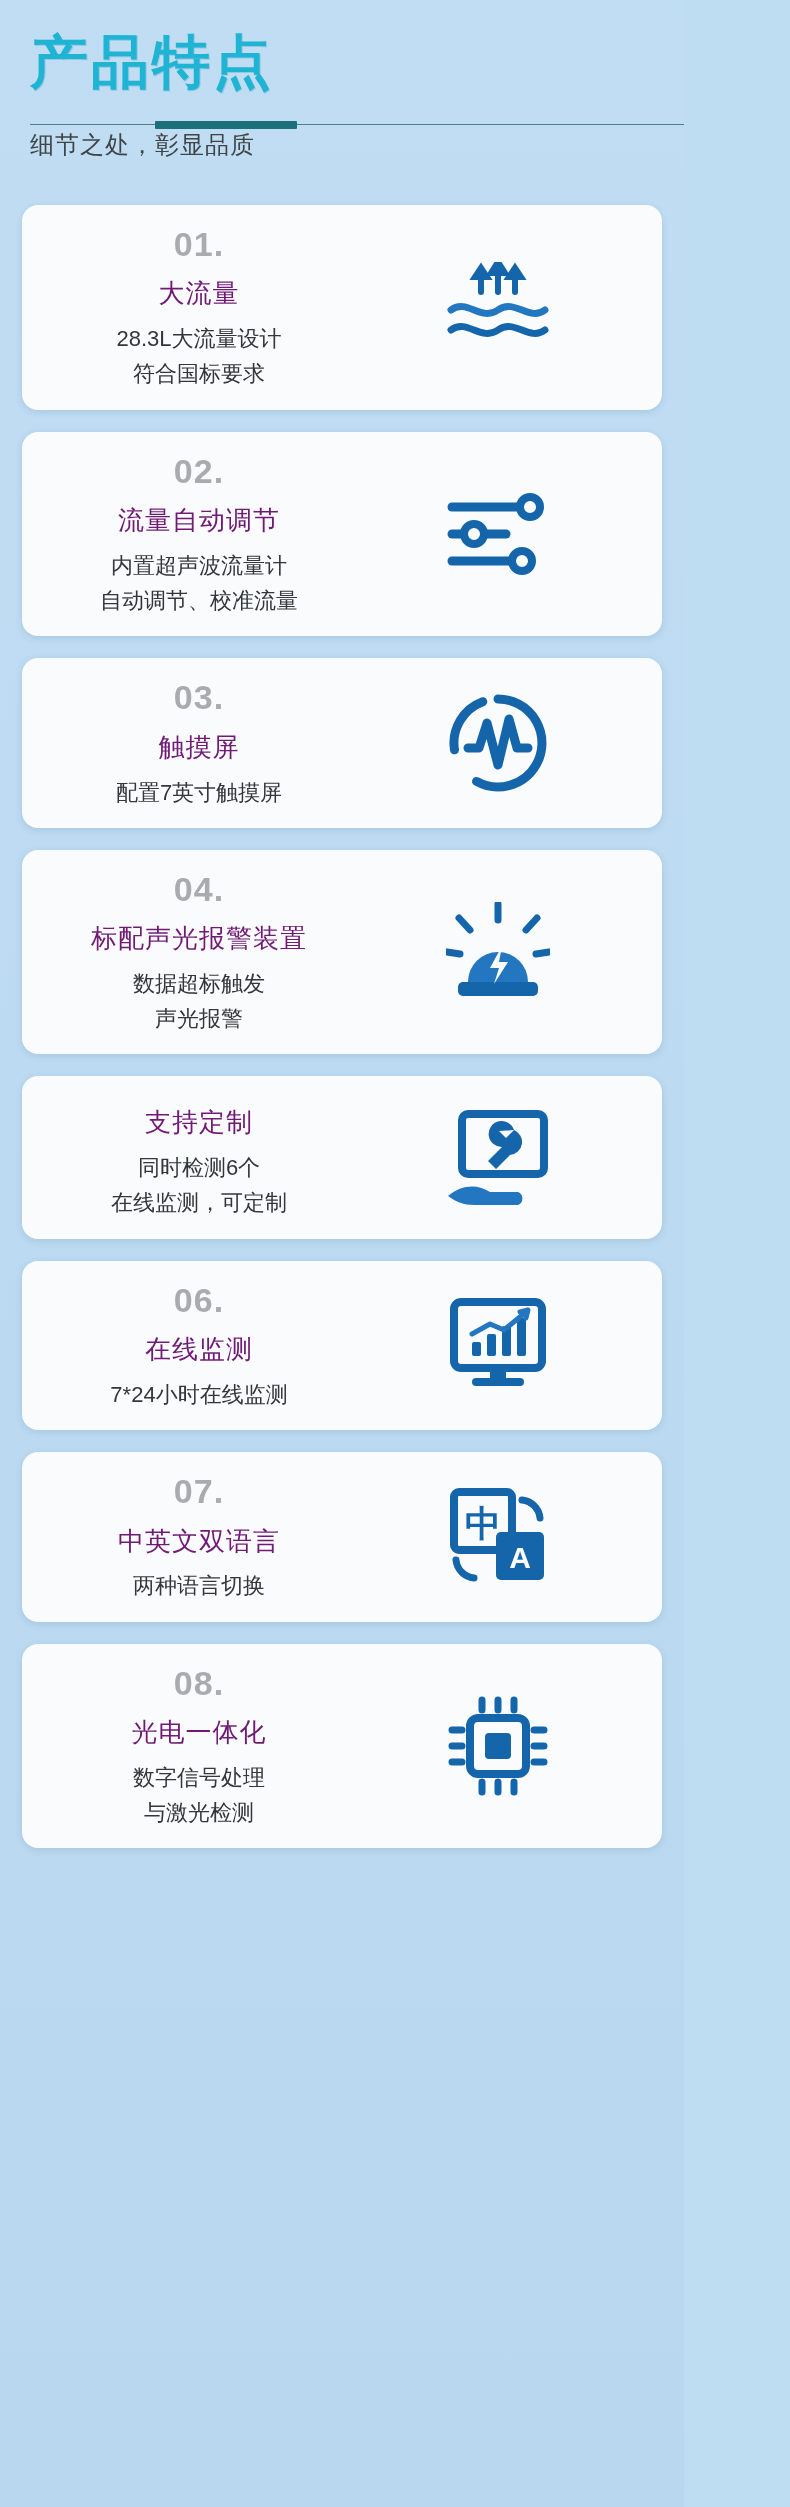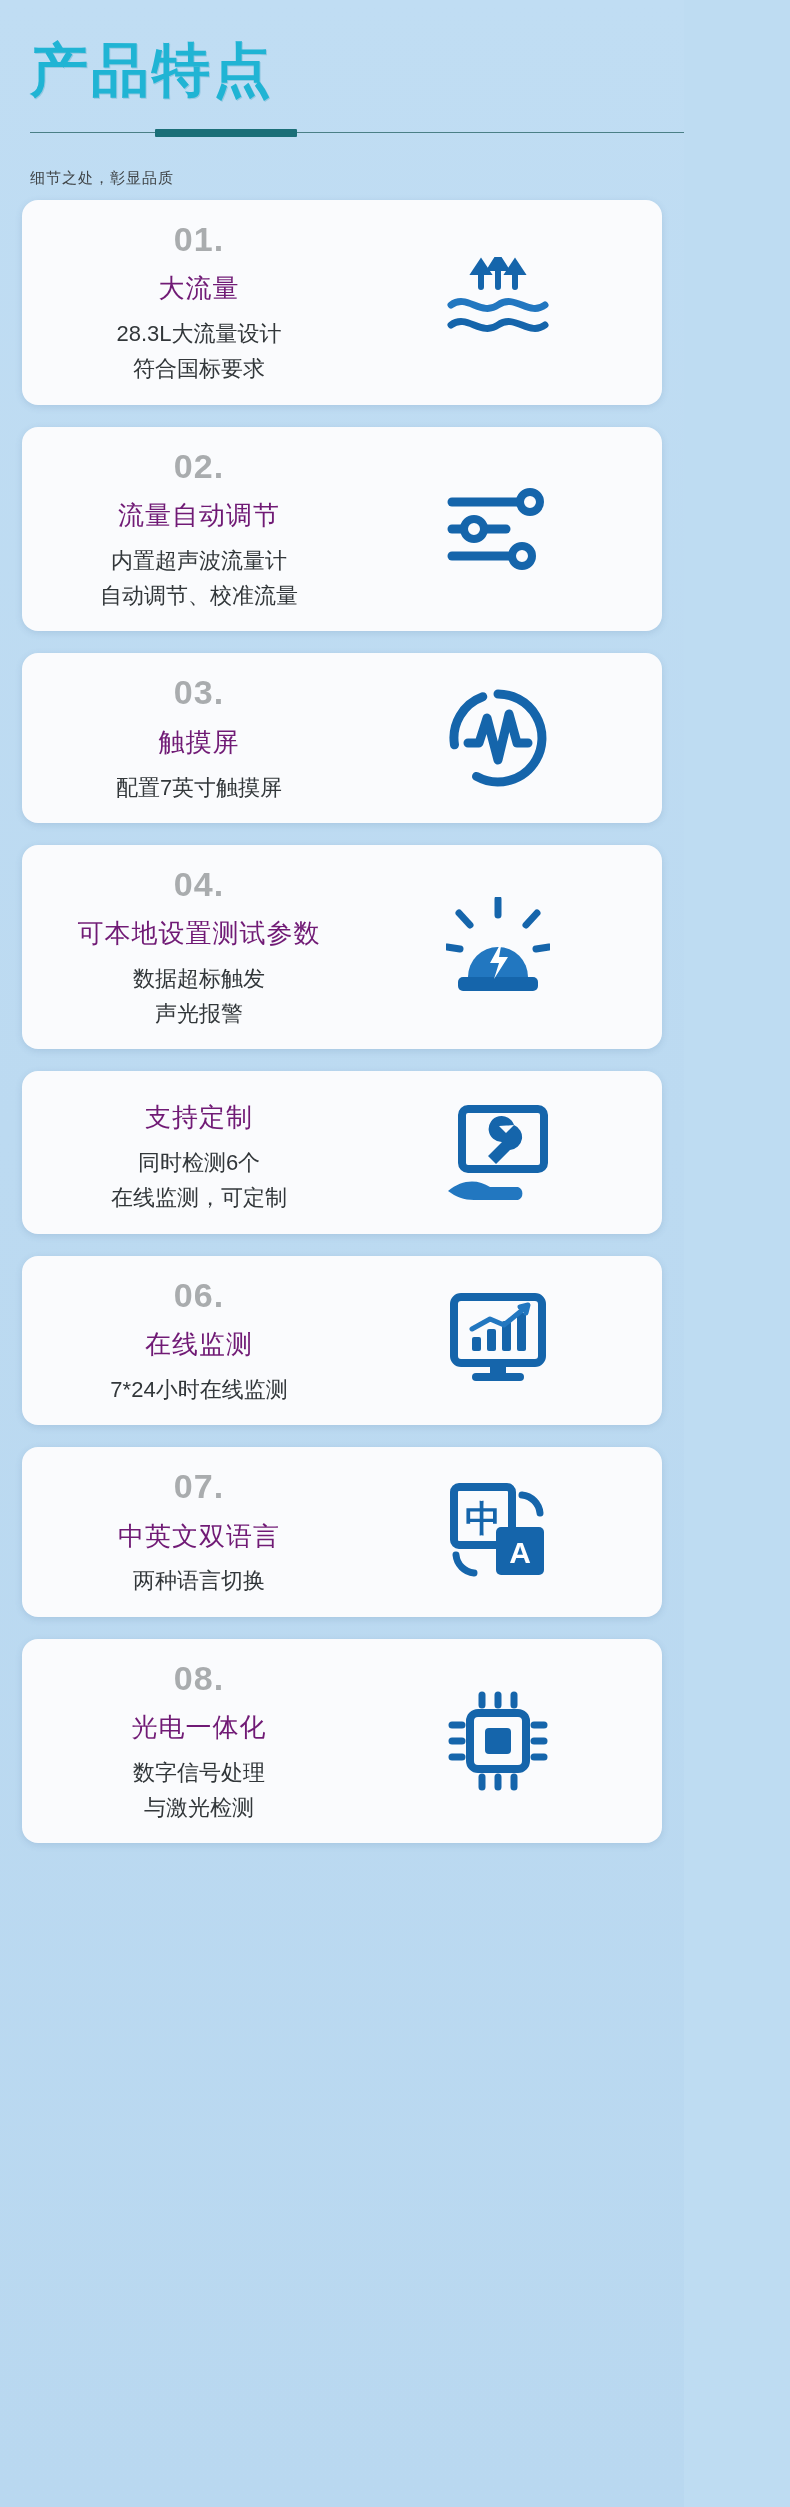--- a/index.html
+++ b/index.html
@@ -5,21 +5,21 @@
   * { box-sizing: border-box; margin: 0; padding: 0; }
   html, body {
     width: 790px;
     background: #bedcf2;
     font-family: "Liberation Sans", "DejaVu Sans", sans-serif;
   }
   .page {
     width: 684px;
     min-height: 2507px;
     background: linear-gradient(180deg, #c0ddf3 0%, #bcdaf1 45%, #b9d8f0 100%);
-    padding: 8px 0 36px 0;
+    padding: 0 0 36px 0;
     position: relative;
     overflow: hidden;
   }
 
   
   .header { padding: 30px 30px 0 30px; }
   .title {
     font-size: 58px;
     font-weight: 700;
     color: #20b4d4;
@@ -40,28 +40,27 @@
     background: #4a7f86;
   }
   .divider .nub {
     position: absolute;
     left: 125px; top: 0;
     width: 142px; height: 8px;
     border-radius: 1px;
     background: #1b6f78;
   }
   .subtitle {
-    margin-top: 32px;
-    font-size: 15px;
+    font-size: 24px;
     color: #3f4447;
     letter-spacing: 1px;
   }
 
   
-  .cards { margin-top: 12px; padding: 0 22px; }
+  .cards { margin-top: 44px; padding: 0 22px; }
   .card {
     position: relative;
     background: #fafbfd;
     border-radius: 16px;
     margin-bottom: 22px;
     box-shadow: 0 2px 7px rgba(60,100,140,0.16);
     min-height: 158px;
     display: flex;
     align-items: center;
     overflow: hidden;
@@ -183,21 +182,21 @@
         <svg width="100" height="100" viewBox="0 0 100 100">
           <path d="M50 6 a44 44 0 1 1 -0.1 0" fill="none" stroke="#1565ab" stroke-width="9" stroke-linecap="round" stroke-dasharray="160 40 60 40"></path>
           <path d="M20 55 L31 55 L39 30 L50 72 L61 26 L69 55 L80 55" fill="none" stroke="#1565ab" stroke-width="9" stroke-linejoin="round" stroke-linecap="round"></path>
         </svg>
       </div>
     </div>
 
     <div class="card">
       <div class="card-text">
         <div class="card-num">04.</div>
-        <div class="card-head">可本地设置测试参数</div>
+        <div class="card-head">标配声光报警装置</div>
         <div class="card-desc">
           <div>数据超标触发</div>
           <div>声光报警</div>
         </div>
       </div>
       <div class="card-icon">
         <svg width="104" height="100" viewBox="0 0 104 100">
           <g stroke="#1565ab" stroke-width="7" stroke-linecap="round">
             <line x1="52" y1="18" x2="52" y2="2"></line>
             <line x1="24" y1="28" x2="13" y2="16"></line>

